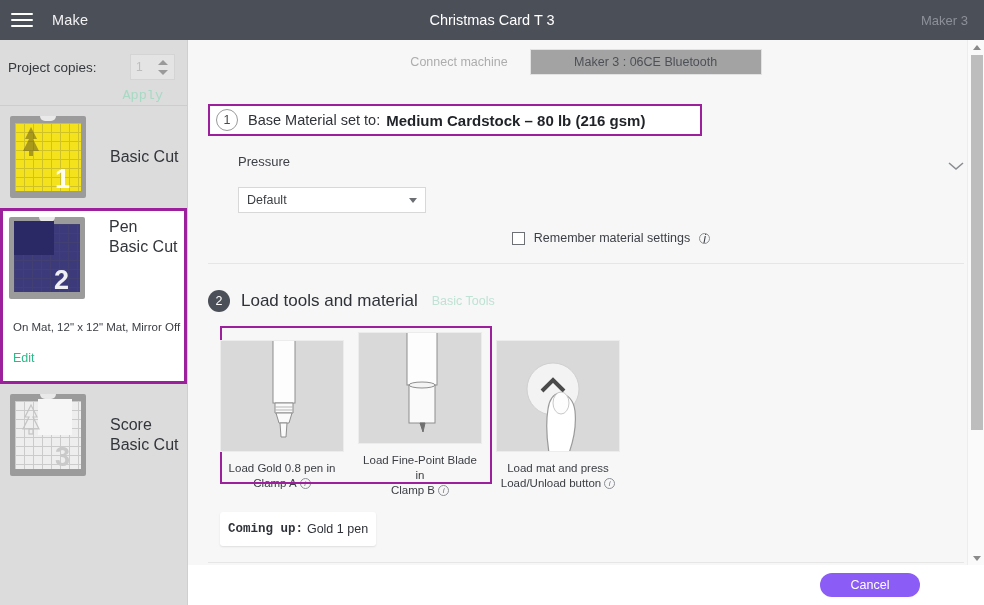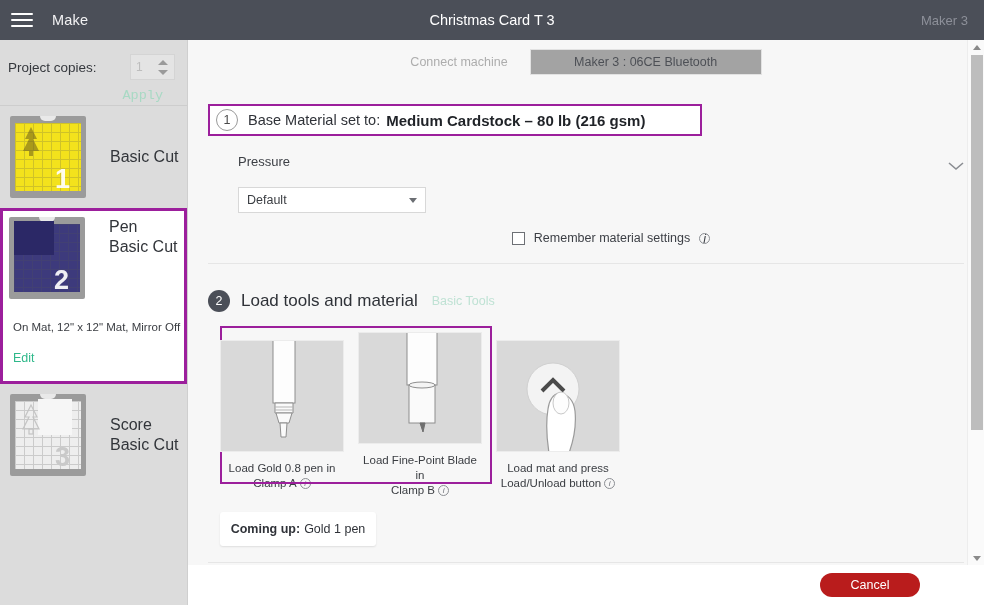--- a/index.html
+++ b/index.html
@@ -151,21 +151,21 @@
     color:#3a3d42; line-height:15px; }
   .info-i { display:inline-block; width:11px;height:11px;border:1px solid #8b8e93;
     border-radius:50%; font-size:8px; line-height:10px; text-align:center;
     color:#70737a; font-style:italic; vertical-align:1px; margin-left:3px; }
 
   .comingup {
     margin:14px 0 0 32px; width:156px; height:34px; background:#ffffff;
     border-radius:3px; display:flex; align-items:center; justify-content:center;
     font-size:12.5px; color:#2f3238; box-shadow:0 1px 2px rgba(0,0,0,.10);
   }
-  .comingup b { font-weight:700; margin-right:4px; }
+  .comingup b { font-weight:700; margin-right:4px;font-family:Liberation Mono, monospace; }
   .comingup span.v { font-weight:400; }
 
   .bottom-divider { margin:16px 20px 0 20px; height:1px; background:#e6e6e6; }
   .peek-badge { margin:10px 0 0 32px; width:22px;height:22px;border-radius:50%;
     border:1px solid #bdbdbd; background:#f7f7f7; }
 
   
   .scrollbar { position:absolute; right:0; top:40px; width:17px; height:525px;
      background:#fafafa; border-left:1px solid #ededed; }
   .sb-arrow { width:17px;height:14px; display:flex;align-items:center;justify-content:center; cursor:pointer;}
@@ -174,21 +174,21 @@
   .sb-arrow .t.dn { border-top:5px solid #8a8a8a; }
   .sb-track { position:absolute; top:14px; bottom:14px; left:2px; right:1px; background:#fafafa; }
   .sb-thumb { position:absolute; top:15px; left:3px; width:12px; height:375px;
      background:#bdbdbd; cursor:pointer; }
   .sb-bottom { position:absolute; bottom:0; left:0; }
 
   
   .footer { position:absolute; left:188px; top:565px; width:796px; height:40px; background:#ffffff; }
   .cancel-btn {
     position:absolute; right:64px; top:8px; width:100px; height:24px;
-    background:#b91c1c; border-radius:12px; color:#ffffff; font-size:12.5px;
+    background:#8b5cf6; border-radius:12px; color:#ffffff; font-size:12.5px;
     display:flex; align-items:center; justify-content:center; cursor:pointer;
   }
 </style>
 </head>
 <body>
 
 <div class="app">
 
   <div class="topbar">
     <div class="hamburger">

